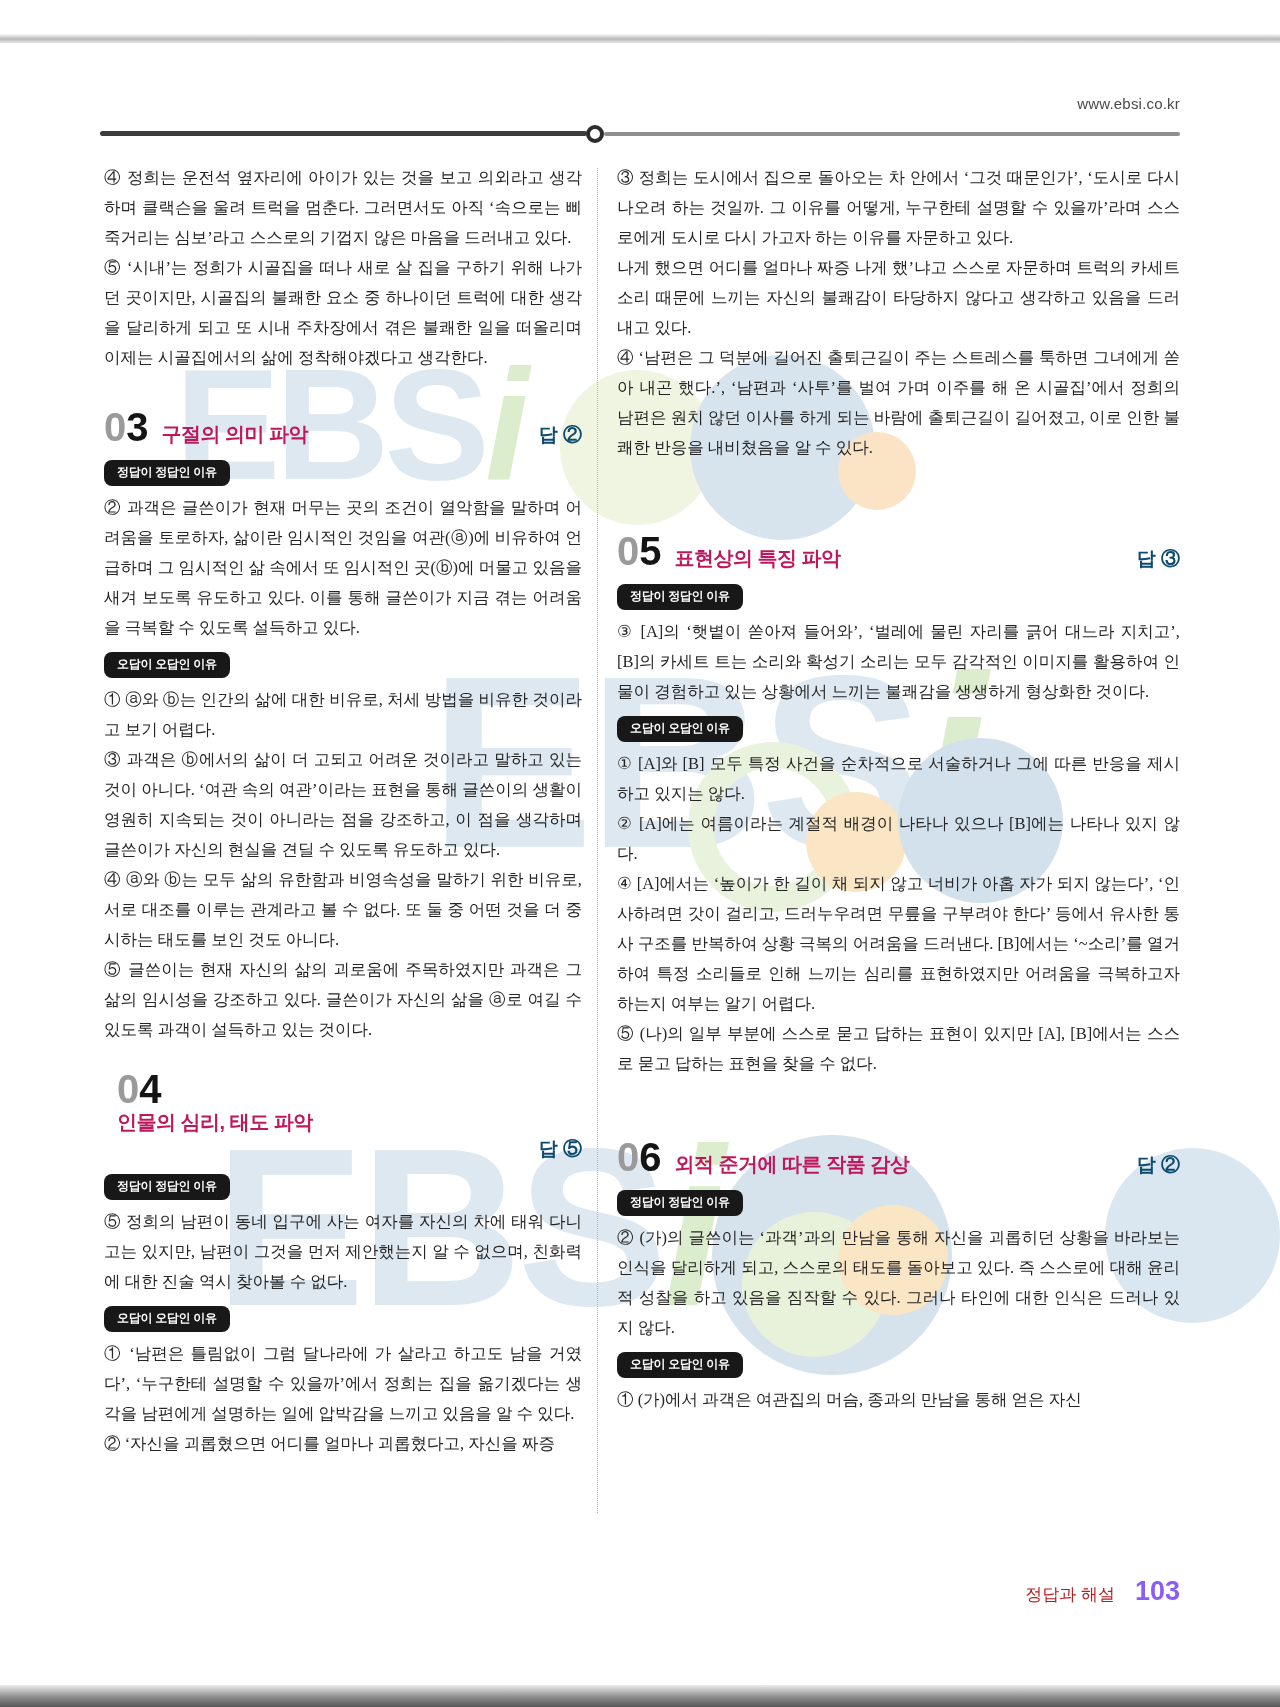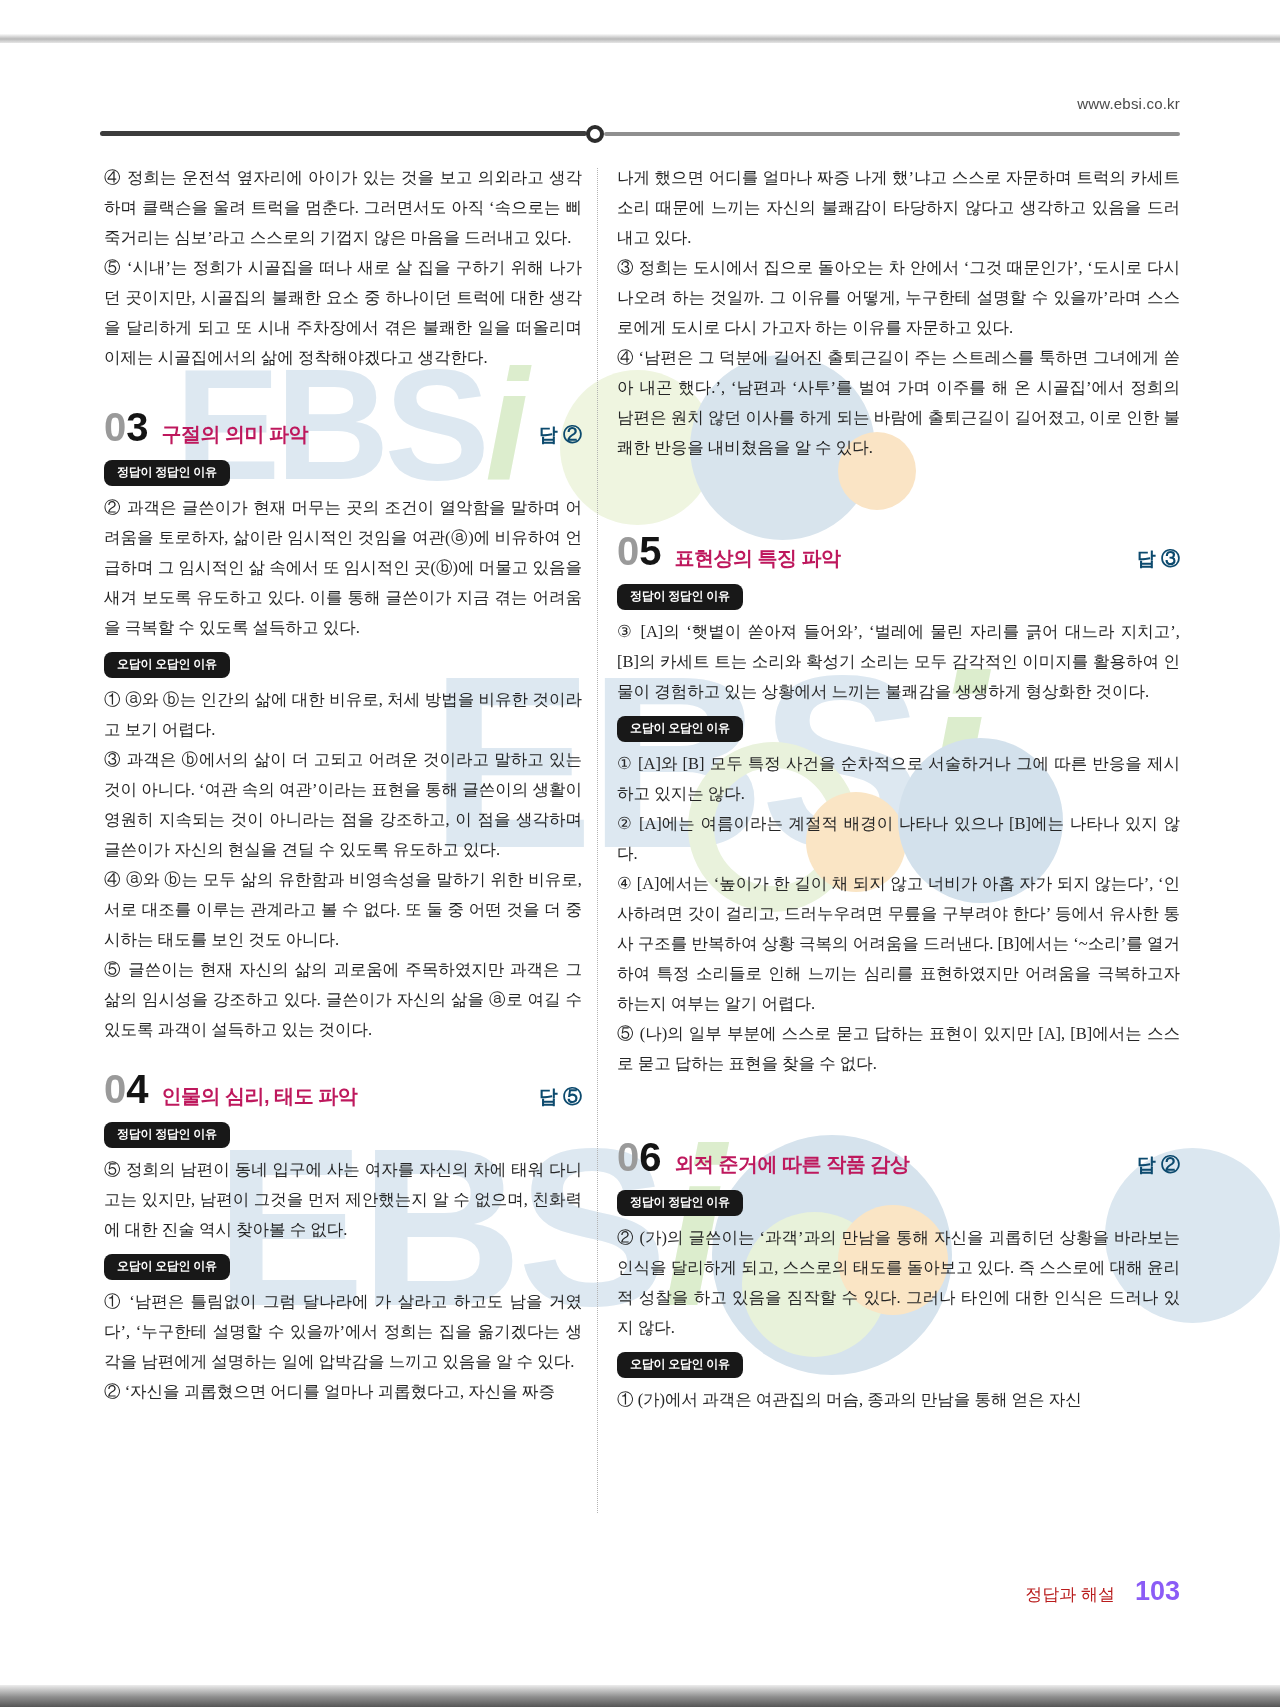--- a/index.html
+++ b/index.html
@@ -104,34 +104,34 @@
         <span class="qtitle">구절의 의미 파악</span>
         <span class="qanswer">답 ②</span>
       </div>
       <div class="badge">정답이 정답인 이유</div>
       <p class="body">② 과객은 글쓴이가 현재 머무는 곳의 조건이 열악함을 말하며 어려움을 토로하자, 삶이란 임시적인 것임을 여관(ⓐ)에 비유하여 언급하며 그 임시적인 삶 속에서 또 임시적인 곳(ⓑ)에 머물고 있음을 새겨 보도록 유도하고 있다. 이를 통해 글쓴이가 지금 겪는 어려움을 극복할 수 있도록 설득하고 있다.</p>
       <div class="badge">오답이 오답인 이유</div>
       <p class="body">① ⓐ와 ⓑ는 인간의 삶에 대한 비유로, 처세 방법을 비유한 것이라고 보기 어렵다.</p>
       <p class="body">③ 과객은 ⓑ에서의 삶이 더 고되고 어려운 것이라고 말하고 있는 것이 아니다. ‘여관 속의 여관’이라는 표현을 통해 글쓴이의 생활이 영원히 지속되는 것이 아니라는 점을 강조하고, 이 점을 생각하며 글쓴이가 자신의 현실을 견딜 수 있도록 유도하고 있다.</p>
       <p class="body">④ ⓐ와 ⓑ는 모두 삶의 유한함과 비영속성을 말하기 위한 비유로, 서로 대조를 이루는 관계라고 볼 수 없다. 또 둘 중 어떤 것을 더 중시하는 태도를 보인 것도 아니다.</p>
       <p class="body">⑤ 글쓴이는 현재 자신의 삶의 괴로움에 주목하였지만 과객은 그 삶의 임시성을 강조하고 있다. 글쓴이가 자신의 삶을 ⓐ로 여길 수 있도록 과객이 설득하고 있는 것이다.</p>
-      <div class="qhead" style="margin-top: 24px;">
+      <div class="qhead" style="margin-top: 24px; flex-direction: column;">
         <span class="qnum"><span class="zero">0</span><span class="digit">4</span></span>
         <span class="qtitle">인물의 심리, 태도 파악</span>
         <span class="qanswer">답 ⑤</span>
       </div>
       <div class="badge">정답이 정답인 이유</div>
       <p class="body">⑤ 정희의 남편이 동네 입구에 사는 여자를 자신의 차에 태워 다니고는 있지만, 남편이 그것을 먼저 제안했는지 알 수 없으며, 친화력에 대한 진술 역시 찾아볼 수 없다.</p>
       <div class="badge">오답이 오답인 이유</div>
       <p class="body">① ‘남편은 틀림없이 그럼 달나라에 가 살라고 하고도 남을 거였다’, ‘누구한테 설명할 수 있을까’에서 정희는 집을 옮기겠다는 생각을 남편에게 설명하는 일에 압박감을 느끼고 있음을 알 수 있다.</p>
       <p class="body">② ‘자신을 괴롭혔으면 어디를 얼마나 괴롭혔다고, 자신을 짜증</p>
     </div>
   <div class="col col-right">
+      <p class="body">③ 정희는 도시에서 집으로 돌아오는 차 안에서 ‘그것 때문인가’, ‘도시로 다시 나오려 하는 것일까. 그 이유를 어떻게, 누구한테 설명할 수 있을까’라며 스스로에게 도시로 다시 가고자 하는 이유를 자문하고 있다.</p>
       <p class="body">나게 했으면 어디를 얼마나 짜증 나게 했’냐고 스스로 자문하며 트럭의 카세트 소리 때문에 느끼는 자신의 불쾌감이 타당하지 않다고 생각하고 있음을 드러내고 있다.</p>
-      <p class="body">③ 정희는 도시에서 집으로 돌아오는 차 안에서 ‘그것 때문인가’, ‘도시로 다시 나오려 하는 것일까. 그 이유를 어떻게, 누구한테 설명할 수 있을까’라며 스스로에게 도시로 다시 가고자 하는 이유를 자문하고 있다.</p>
       <p class="body">④ ‘남편은 그 덕분에 길어진 출퇴근길이 주는 스트레스를 툭하면 그녀에게 쏟아 내곤 했다.’, ‘남편과 ‘사투’를 벌여 가며 이주를 해 온 시골집’에서 정희의 남편은 원치 않던 이사를 하게 되는 바람에 출퇴근길이 길어졌고, 이로 인한 불쾌한 반응을 내비쳤음을 알 수 있다.</p>
       <div class="qhead" style="margin-top: 68px;">
         <span class="qnum"><span class="zero">0</span><span class="digit">5</span></span>
         <span class="qtitle">표현상의 특징 파악</span>
         <span class="qanswer">답 ③</span>
       </div>
       <div class="badge">정답이 정답인 이유</div>
       <p class="body">③ [A]의 ‘햇볕이 쏟아져 들어와’, ‘벌레에 물린 자리를 긁어 대느라 지치고’, [B]의 카세트 트는 소리와 확성기 소리는 모두 감각적인 이미지를 활용하여 인물이 경험하고 있는 상황에서 느끼는 불쾌감을 생생하게 형상화한 것이다.</p>
       <div class="badge">오답이 오답인 이유</div>
       <p class="body">① [A]와 [B] 모두 특정 사건을 순차적으로 서술하거나 그에 따른 반응을 제시하고 있지는 않다.</p>

